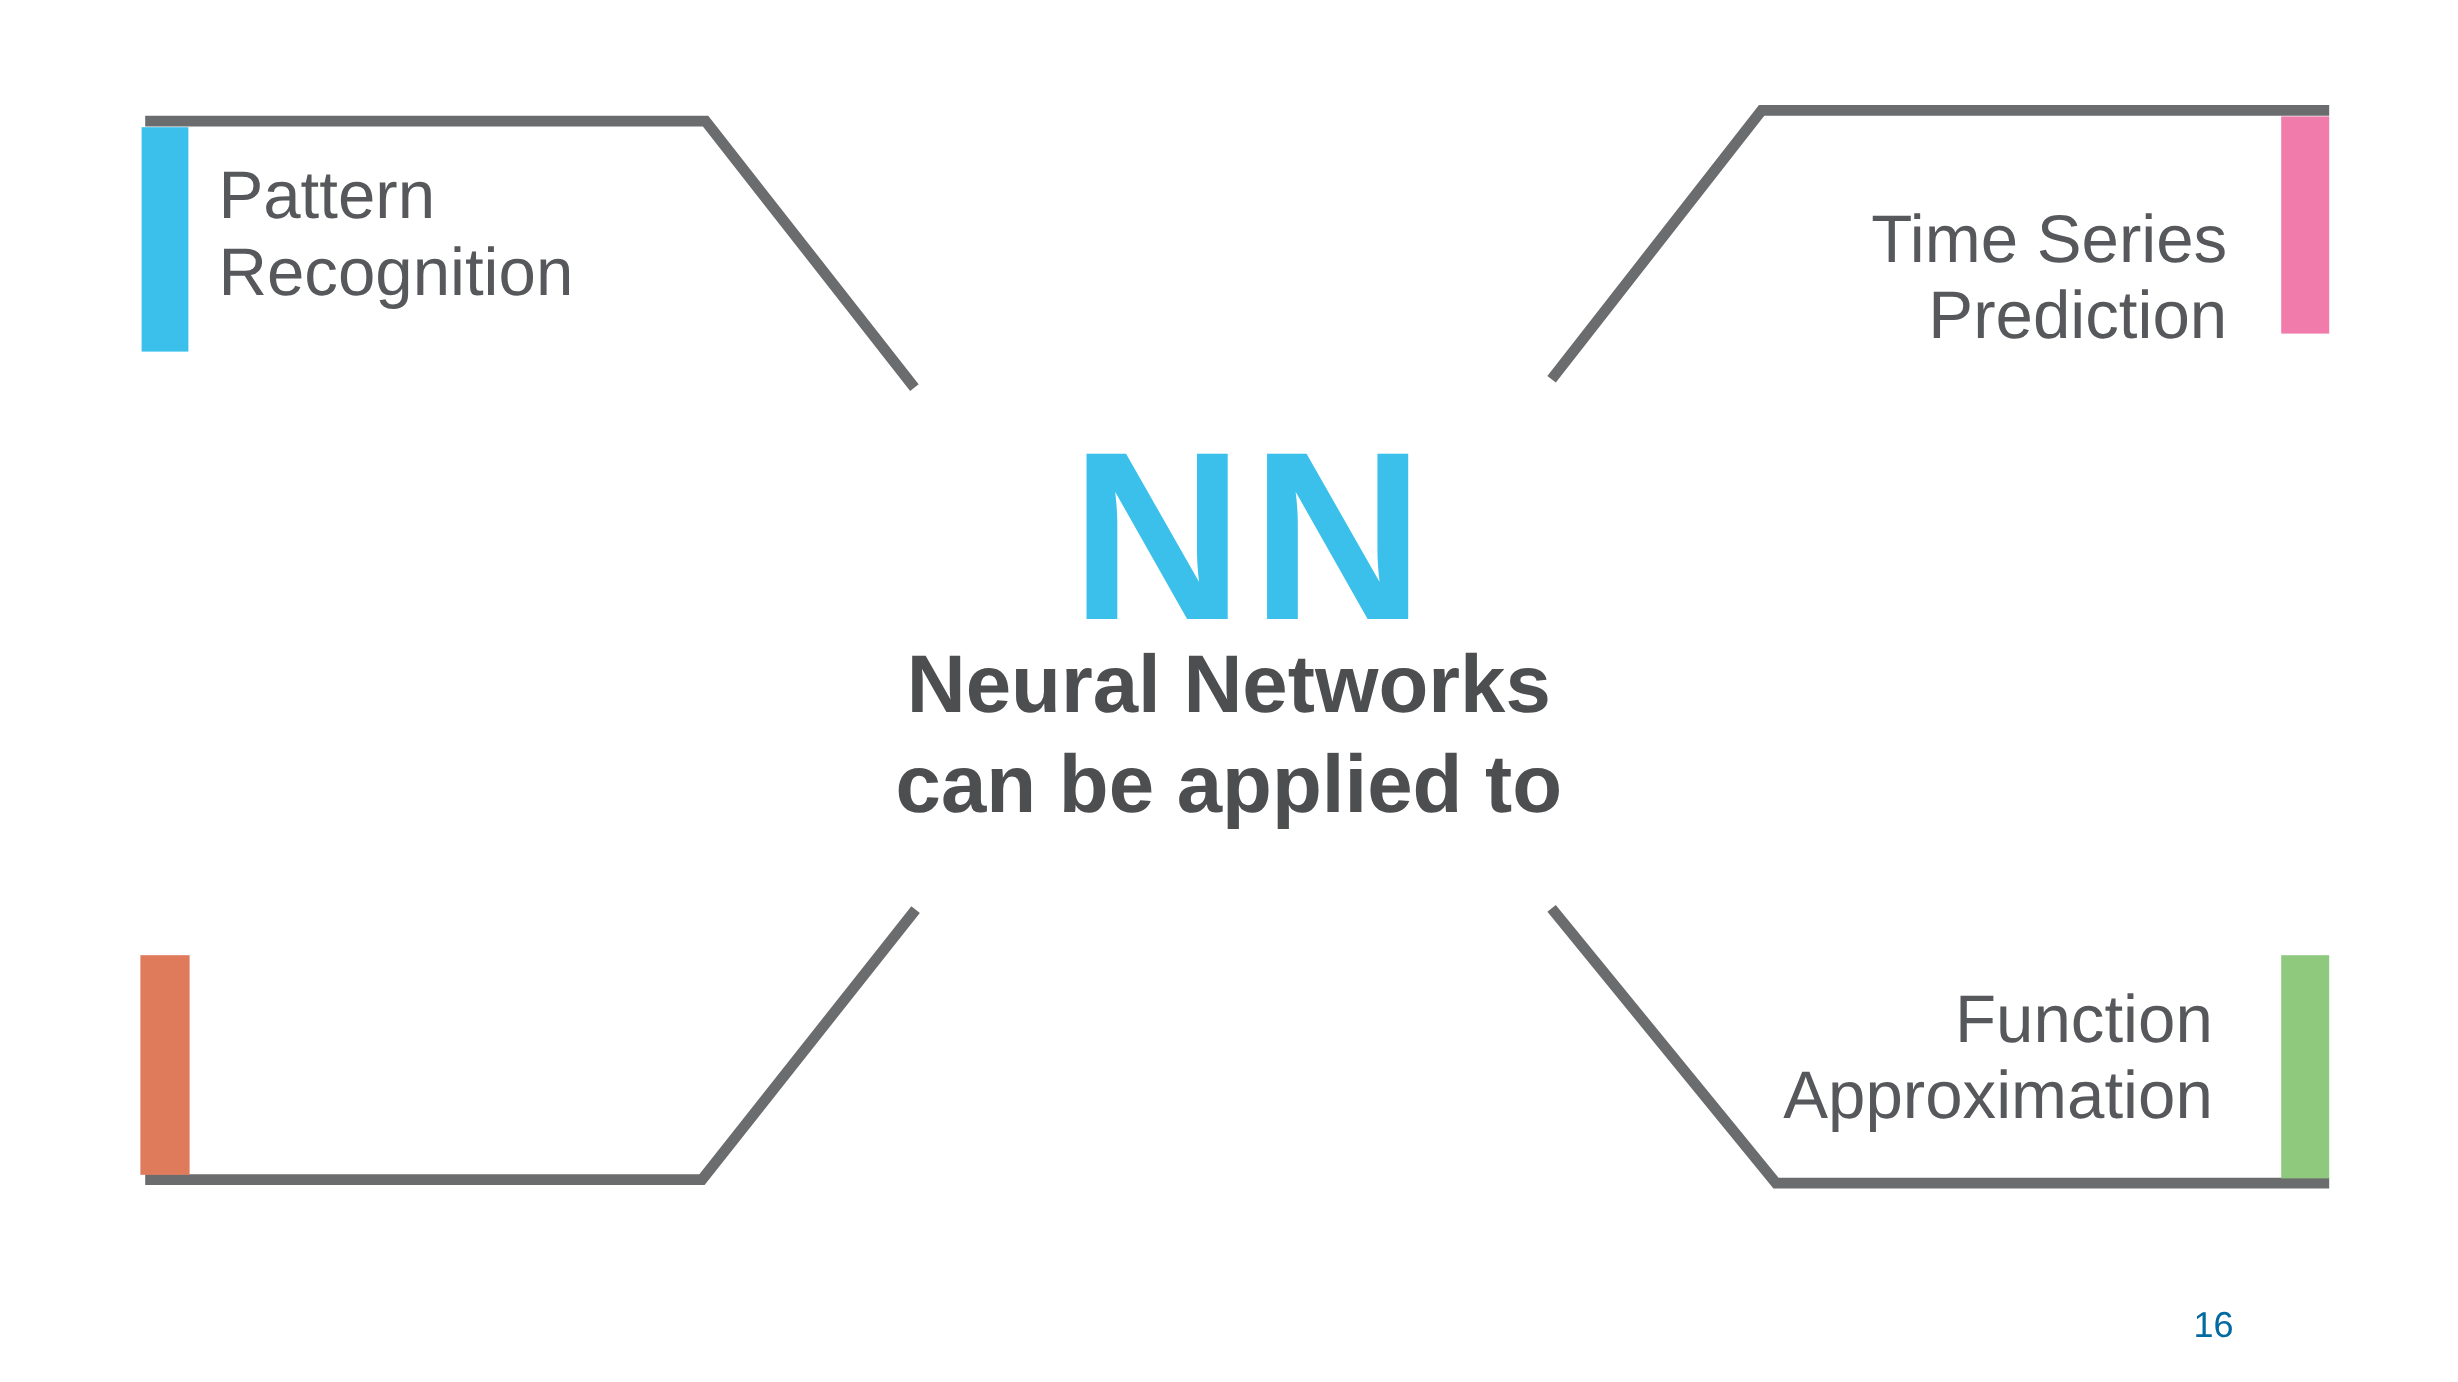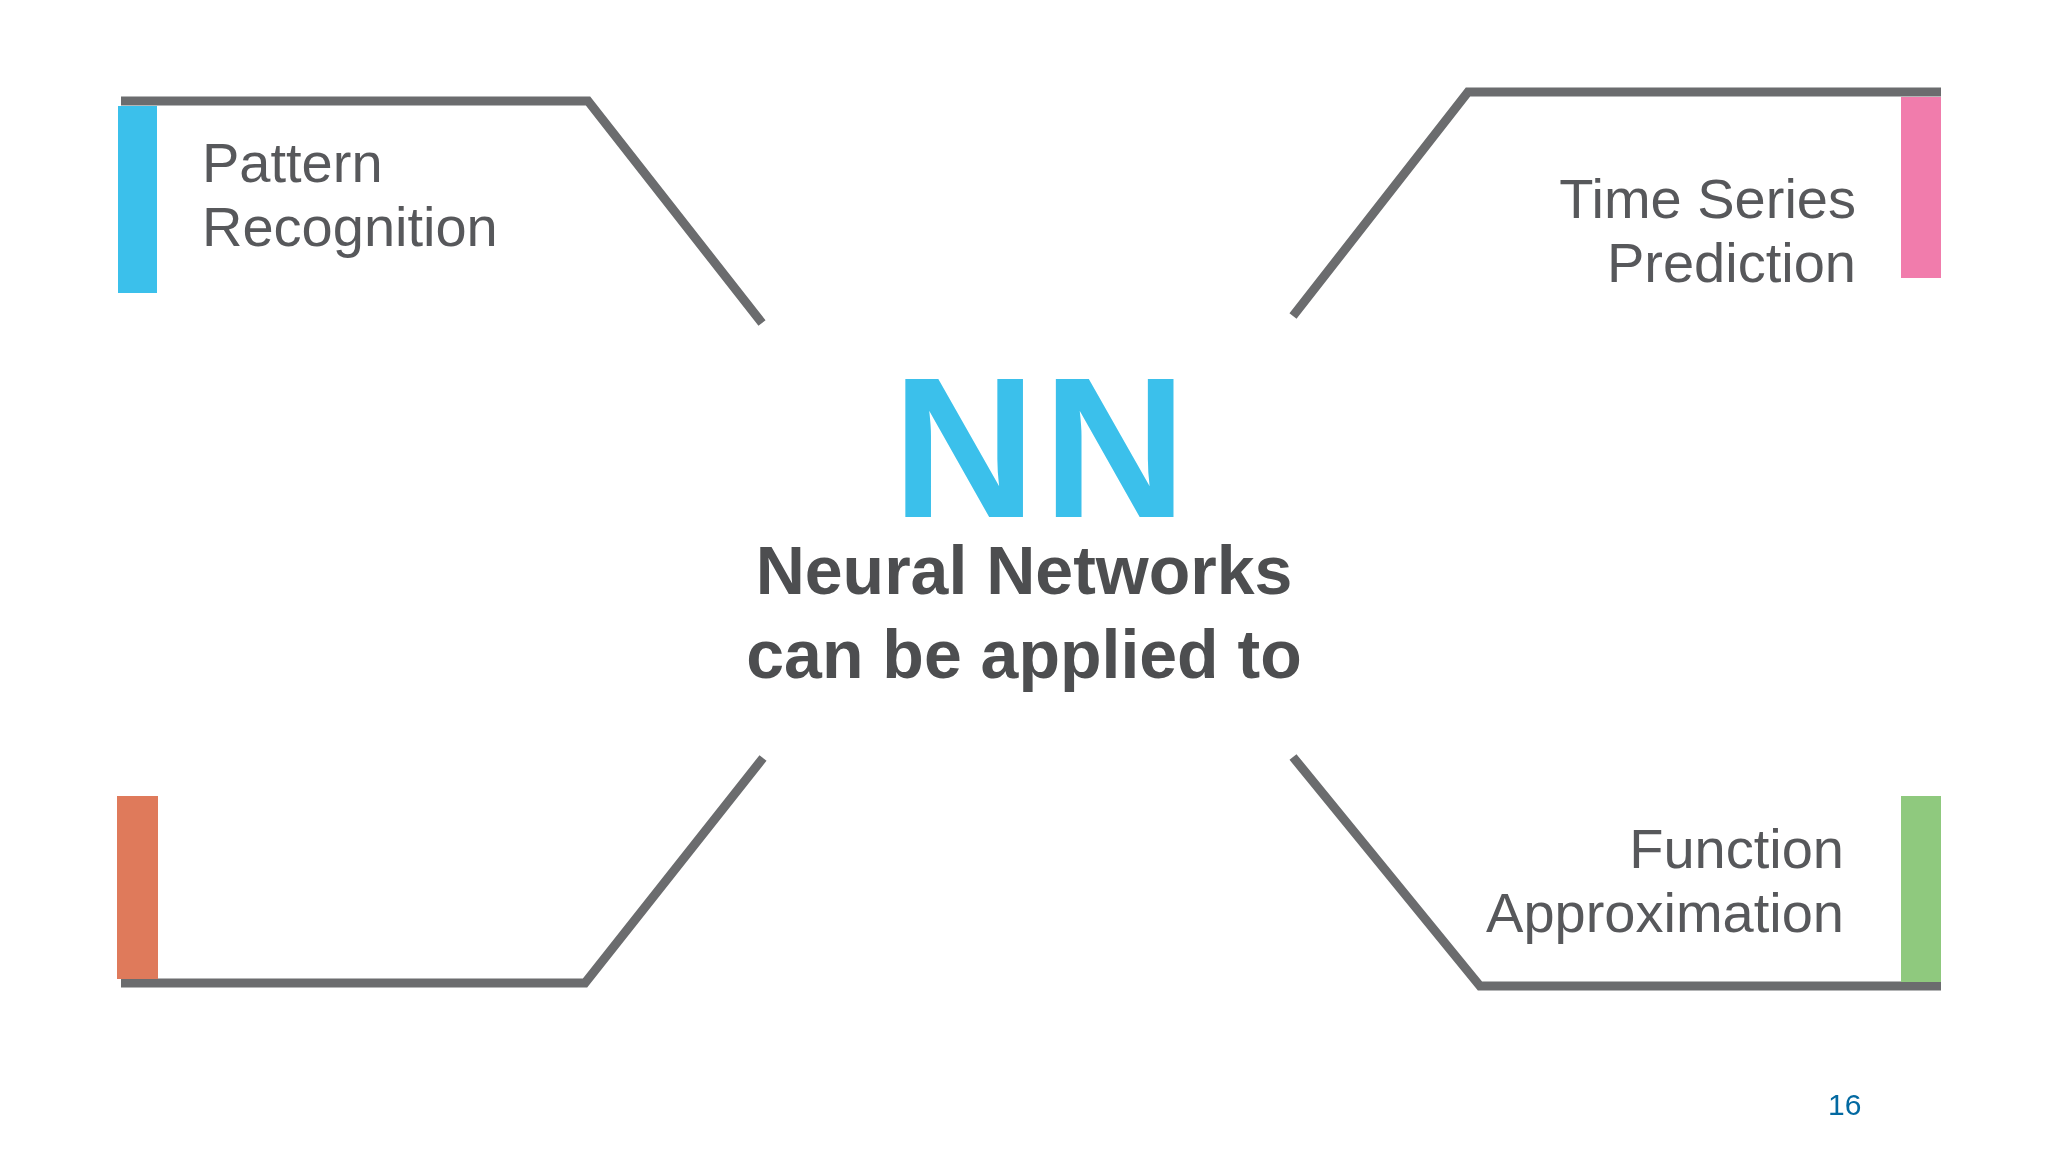--- a/index.html
+++ b/index.html
@@ -93,21 +93,21 @@
     <polyline points="1941,92 1468,92 1293,316" fill="none" stroke="#6B6C6E" stroke-width="9"></polyline>
     <polyline points="121,983 585,983 763,758" fill="none" stroke="#6B6C6E" stroke-width="9"></polyline>
     <polyline points="1941,986 1480,986 1293,757" fill="none" stroke="#6B6C6E" stroke-width="9"></polyline>
 
     <rect x="118" y="106" width="39" height="187" fill="#3BC0EB"></rect>
     <rect x="1901" y="97" width="40" height="181" fill="#F17CAC"></rect>
     <rect x="117" y="796" width="41" height="183" fill="#DF7A5B"></rect>
     <rect x="1901" y="796" width="40" height="186" fill="#8FC97E"></rect>
   </svg>
 
-  <div class="topic-label" style="left:202px; top:131px;">Pattern
+  <div class="topic-label" style="left:182px; top:131px;">Pattern
 Recognition</div>
 
   <div class="topic-label align-right" style="right:192px; top:123px;margin-top:44px;">Time Series
 Prediction</div>
 
 
   <div class="topic-label align-right" style="right:204px; top:817px;">Function
 Approximation</div>
 
   <div class="center-acronym">NN</div>

